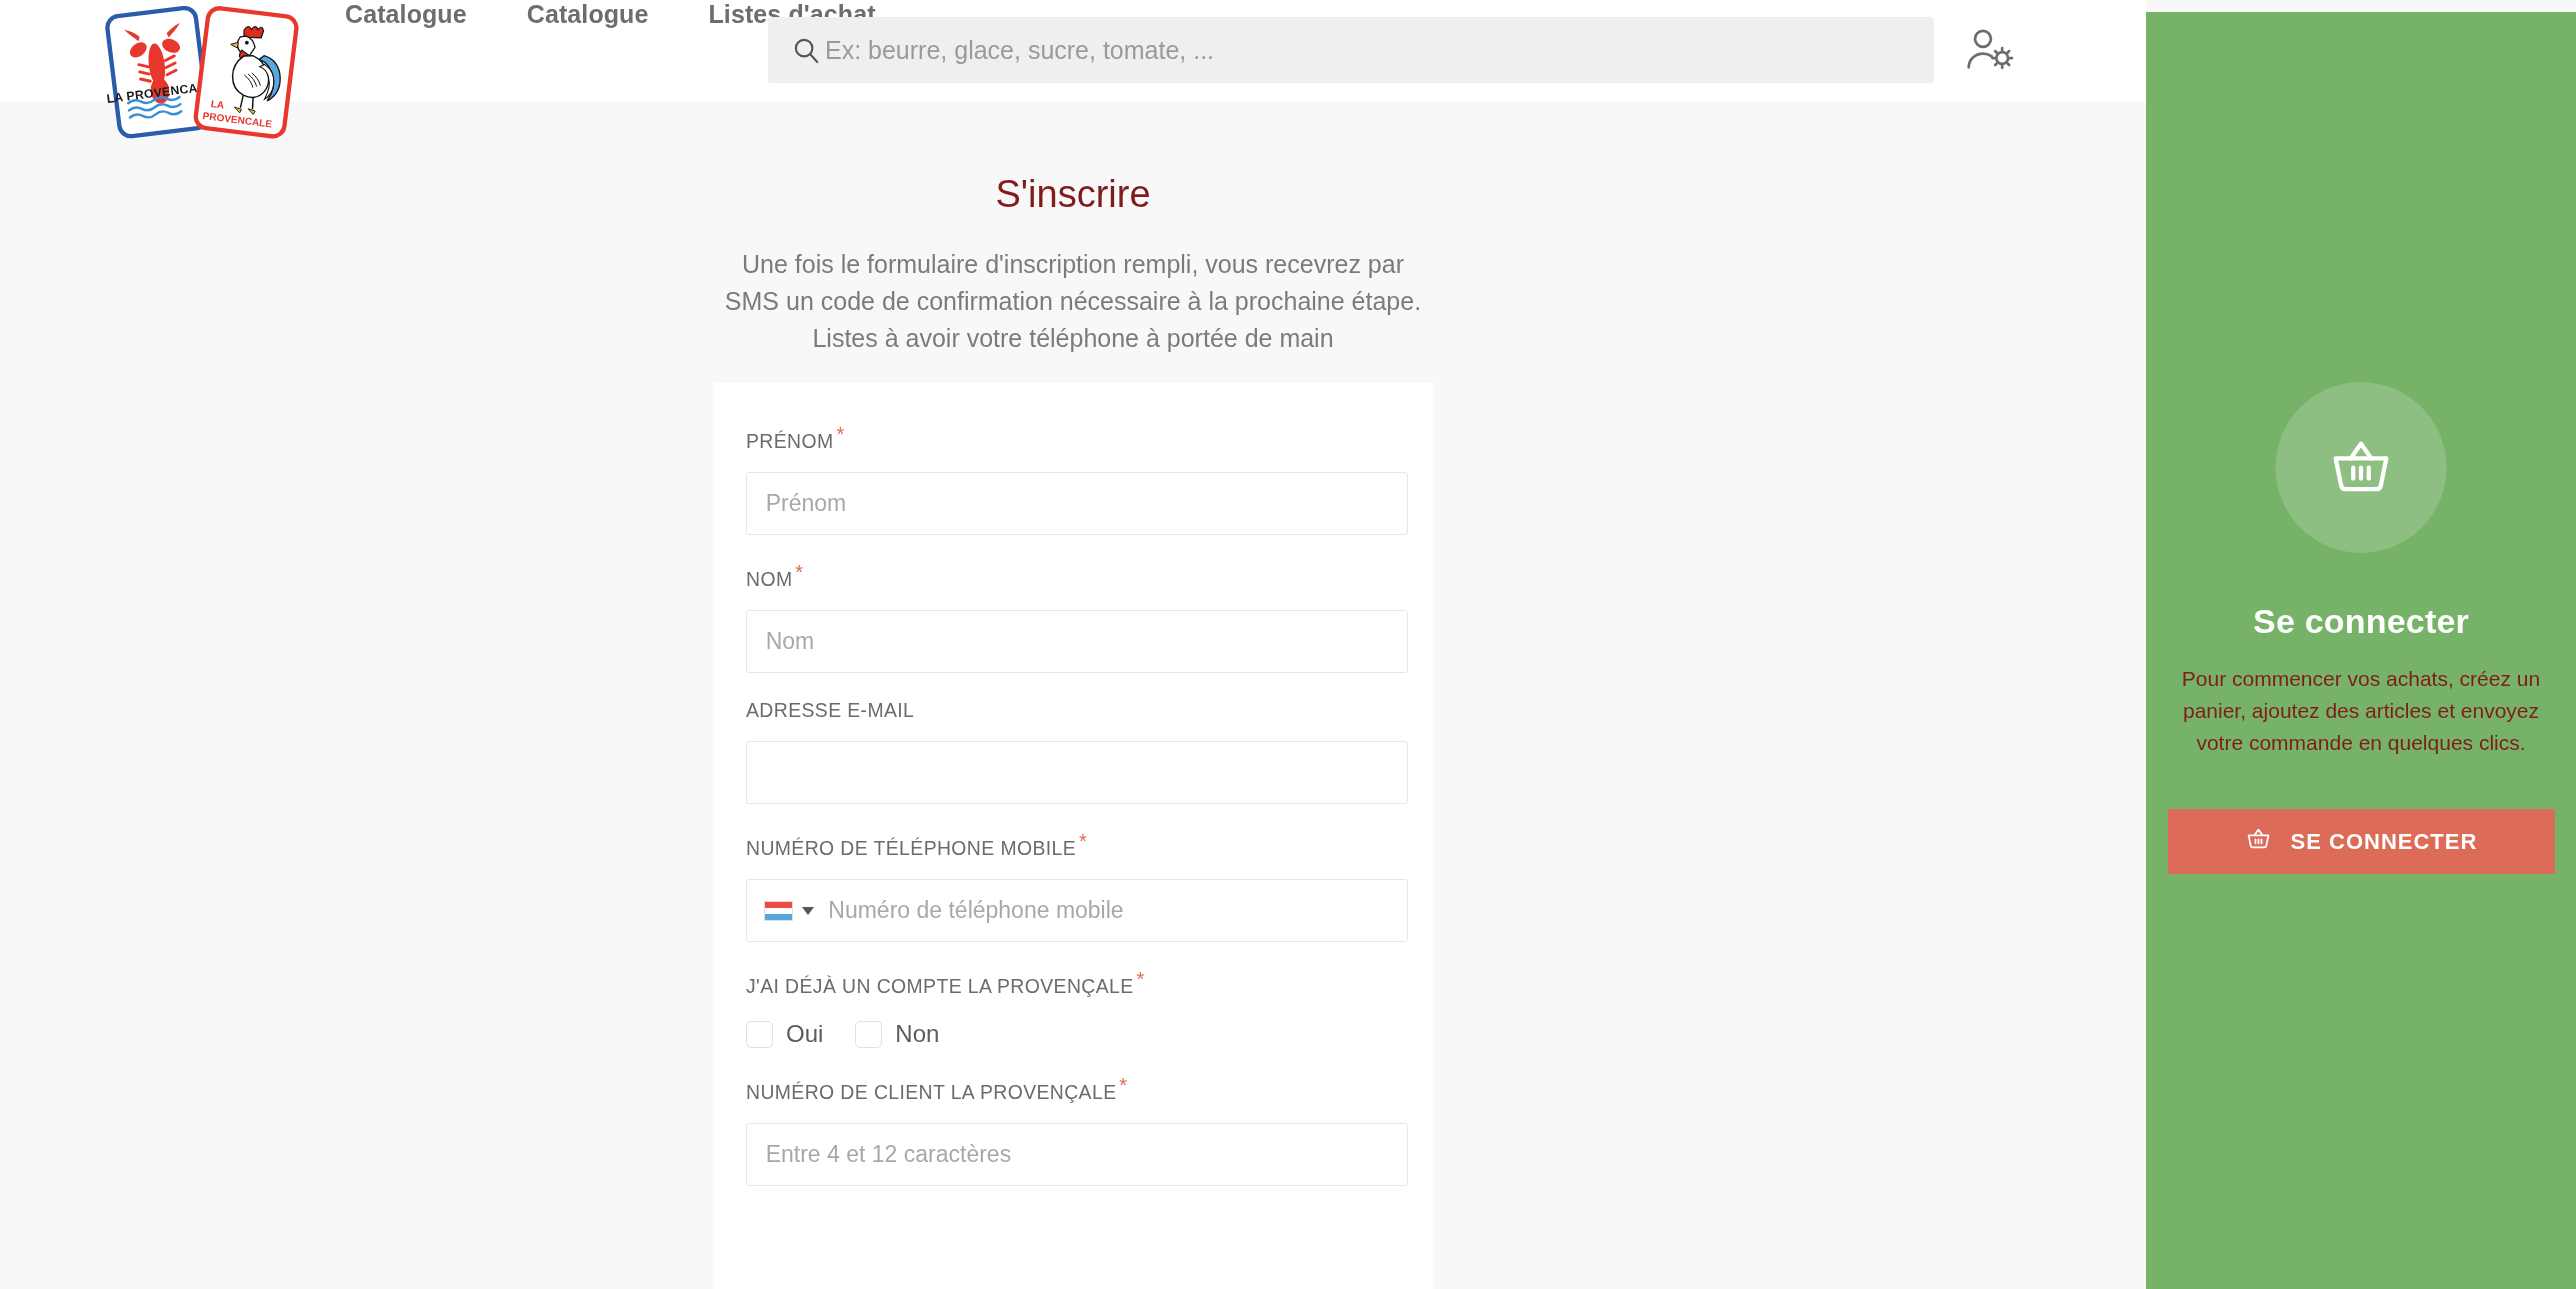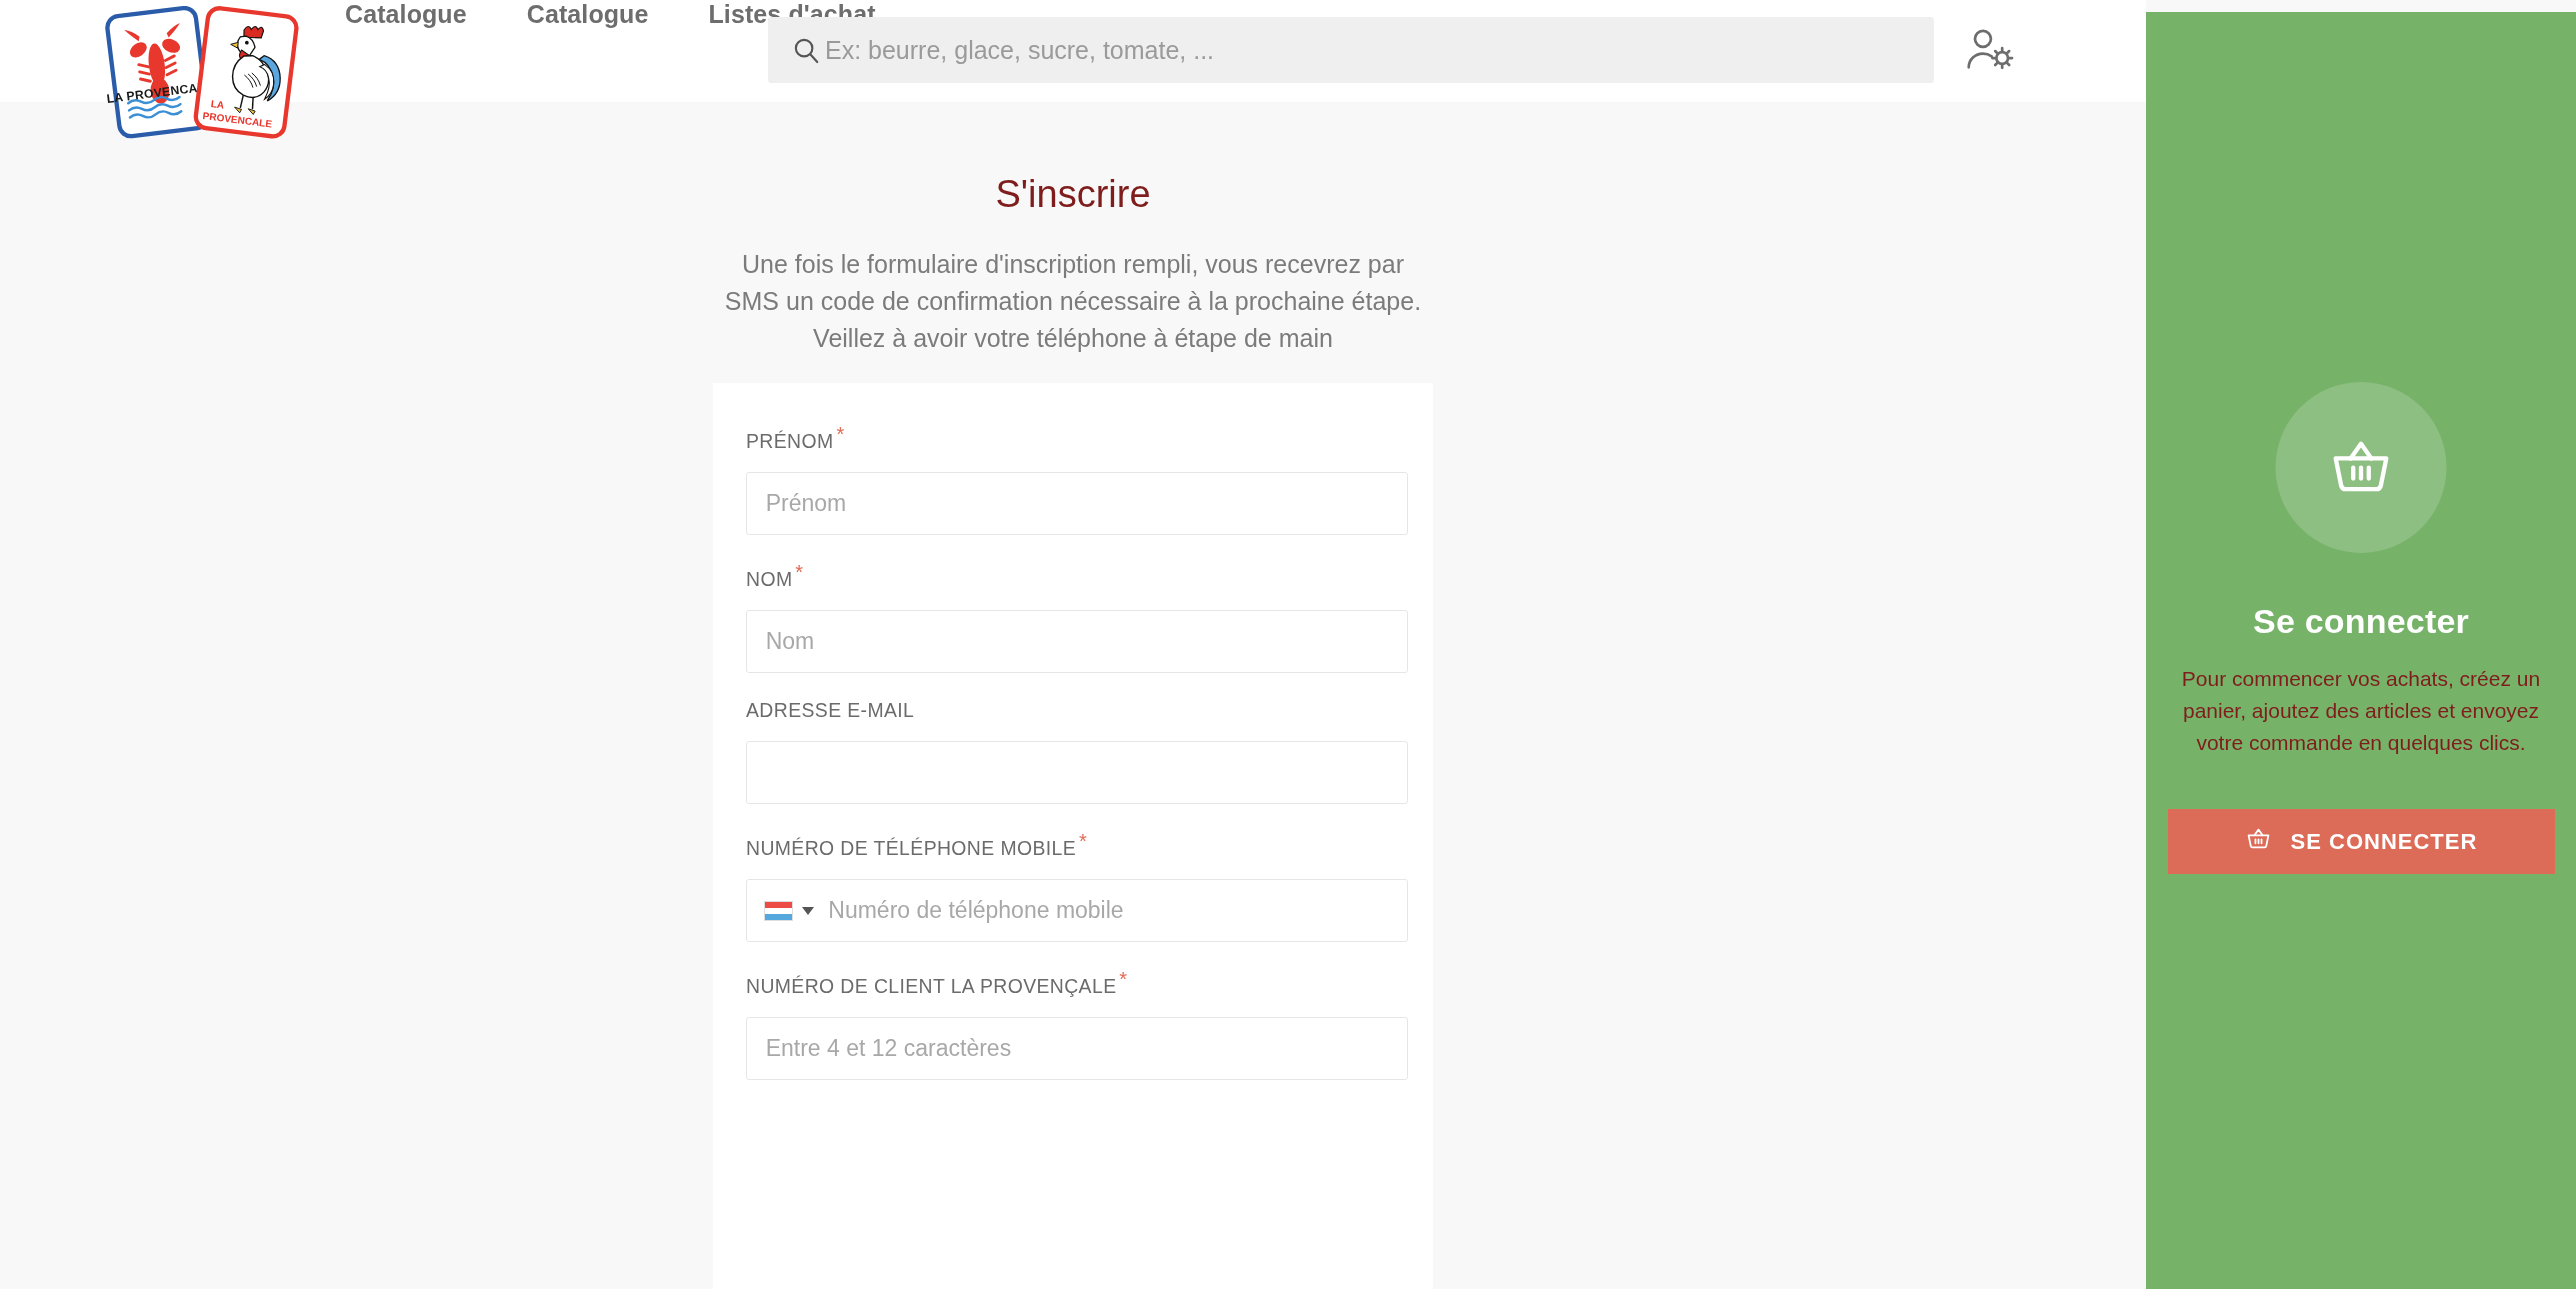--- a/index.html
+++ b/index.html
@@ -378,21 +378,21 @@
           <text x="168" y="146" font-family="'Liberation Sans',sans-serif" font-size="14" font-weight="bold" fill="#e8372c" text-anchor="middle">LA</text>
           <text x="198" y="164" font-family="'Liberation Sans',sans-serif" font-size="14" font-weight="bold" fill="#e8372c" text-anchor="middle">PROVENCALE</text>
         </g>
       </svg>
     </div>
   </div>
 
   <div class="content">
 
     <h1 class="page-title">S'inscrire</h1>
-    <p class="page-desc">Une fois le formulaire d'inscription rempli, vous recevrez par SMS un code de confirmation nécessaire à la prochaine étape. Veillez à avoir votre téléphone à étape de main</p>
+    <p class="page-desc">Une fois le formulaire d'inscription rempli, vous recevrez par SMS un code de confirmation nécessaire à la prochaine étape. Listes à avoir votre téléphone à portée de main</p>
 
     <div class="form-card">
 
       <div class="field">
         <div class="field-label">
           <span>PRÉNOM</span><span class="req">*</span>
         </div>
         <input class="text-input" type="text" placeholder="Prénom" style="">
       </div>
 
@@ -418,20 +418,35 @@
           <span class="flag">
             <i class="r"></i>
               <i class="w"></i>
               <i class="b"></i>
           </span>
           <span class="caret"></span>
           <input class="phone-input" type="text" placeholder="Numéro de téléphone mobile" style="">
         </div>
       </div>
 
+      <div class="field">
+        <div class="field-label">
+          <span>J'AI DÉJÀ UN COMPTE LA PROVENÇALE</span><span class="req">*</span>
+        </div>
+        <div class="check-group">
+          <label class="check-opt">
+            <span class="check-box"></span>
+            <span class="check-label">Oui</span>
+          </label>
+          <label class="check-opt">
+            <span class="check-box"></span>
+            <span class="check-label">Non</span>
+          </label>
+        </div>
+      </div>
 
       <div class="field">
         <div class="field-label">
           <span>NUMÉRO DE CLIENT LA PROVENÇALE</span><span class="req">*</span>
         </div>
         <input class="text-input" type="text" placeholder="Entre 4 et 12 caractères" style="">
       </div>
 
     </div>
   </div>

